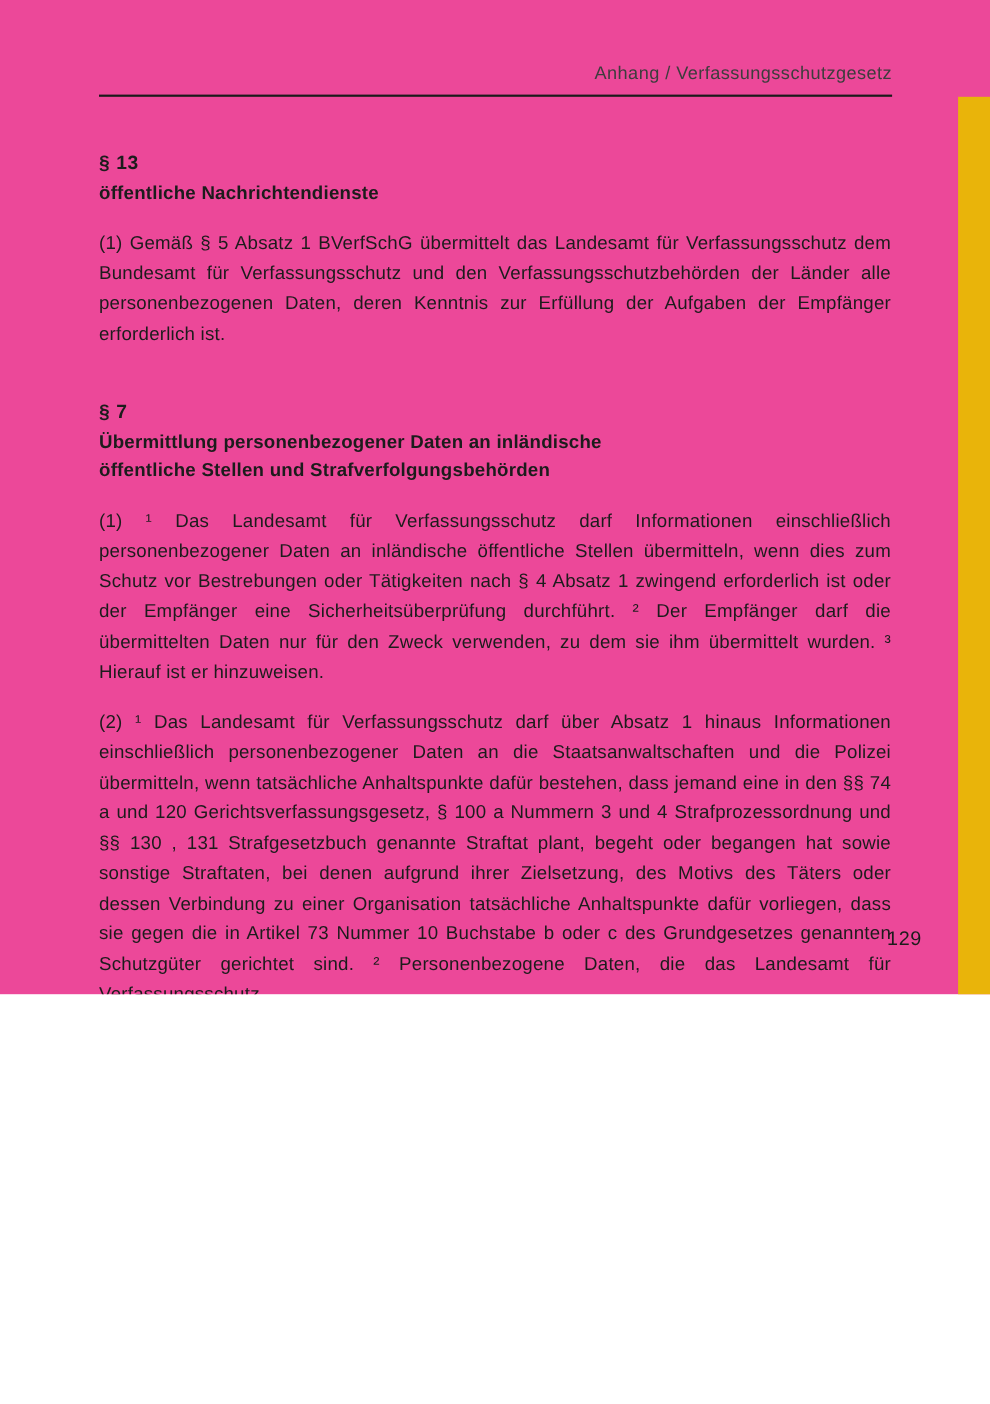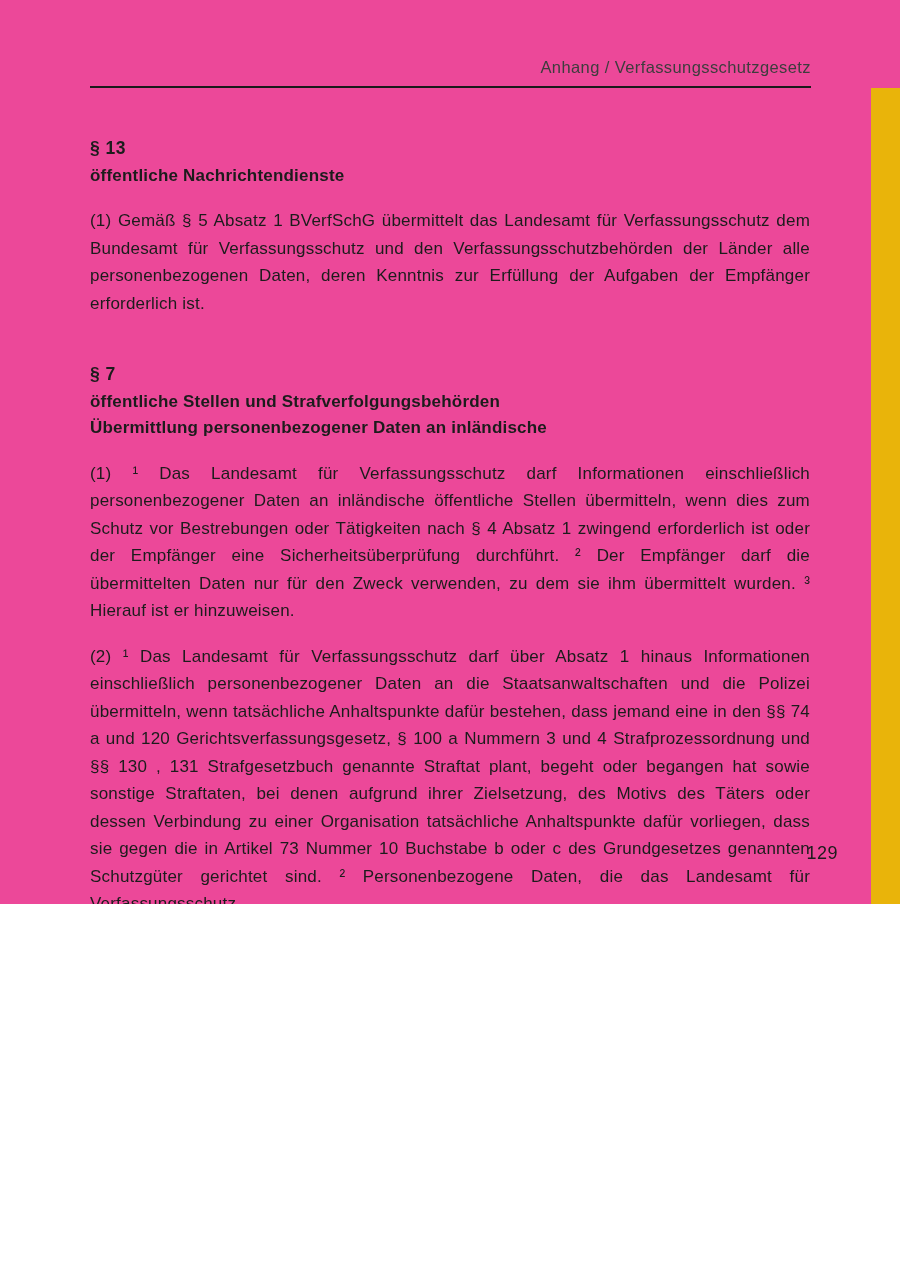--- a/index.html
+++ b/index.html
@@ -103,22 +103,22 @@
           <span>öffentliche Nachrichtendienste</span>
         </div>
       </div>
       <p class="para">(1) Gemäß § 5 Absatz 1 BVerfSchG übermittelt das Landesamt für Verfassungsschutz dem Bundesamt für Verfassungsschutz und den Verfassungsschutzbehörden der Länder alle personenbezogenen Daten, deren Kenntnis zur Erfüllung der Aufgaben der Empfänger erforderlich ist.</p>
     </div>
 
     <div class="section">
       <div class="section-head">
         <div class="section-number">§ 7</div>
         <div class="section-title">
+          <span>Übermittlung personenbezogener Daten an inländische</span>
           <span>öffentliche Stellen und Strafverfolgungsbehörden</span>
-          <span>Übermittlung personenbezogener Daten an inländische</span>
         </div>
       </div>
       <p class="para">(1) ¹ Das Landesamt für Verfassungsschutz darf Informationen einschließlich personenbezogener Daten an inländische öffentliche Stellen übermitteln, wenn dies zum Schutz vor Bestrebungen oder Tätigkeiten nach § 4 Absatz 1 zwingend erforderlich ist oder der Empfänger eine Sicherheitsüberprüfung durchführt. ² Der Empfänger darf die übermittelten Daten nur für den Zweck verwenden, zu dem sie ihm übermittelt wurden. ³ Hierauf ist er hinzuweisen.</p>
       <p class="para">(2) ¹ Das Landesamt für Verfassungsschutz darf über Absatz 1 hinaus Informationen einschließlich personenbezogener Daten an die Staatsanwaltschaften und die Polizei übermitteln, wenn tatsächliche Anhaltspunkte dafür bestehen, dass jemand eine in den §§ 74 a und 120 Gerichtsverfassungsgesetz, § 100 a Nummern 3 und 4 Strafprozessordnung und §§ 130 , 131 Strafgesetzbuch genannte Straftat plant, begeht oder begangen hat sowie sonstige Straftaten, bei denen aufgrund ihrer Zielsetzung, des Motivs des Täters oder dessen Verbindung zu einer Organisation tatsächliche Anhaltspunkte dafür vorliegen, dass sie gegen die in Artikel 73 Nummer 10 Buchstabe b oder c des Grundgesetzes genannten Schutzgüter gerichtet sind. ² Personenbezogene Daten, die das Landesamt für Verfassungsschutz</p>
     </div>
 
   </div>
 
   <div class="page-number">129</div>
 

